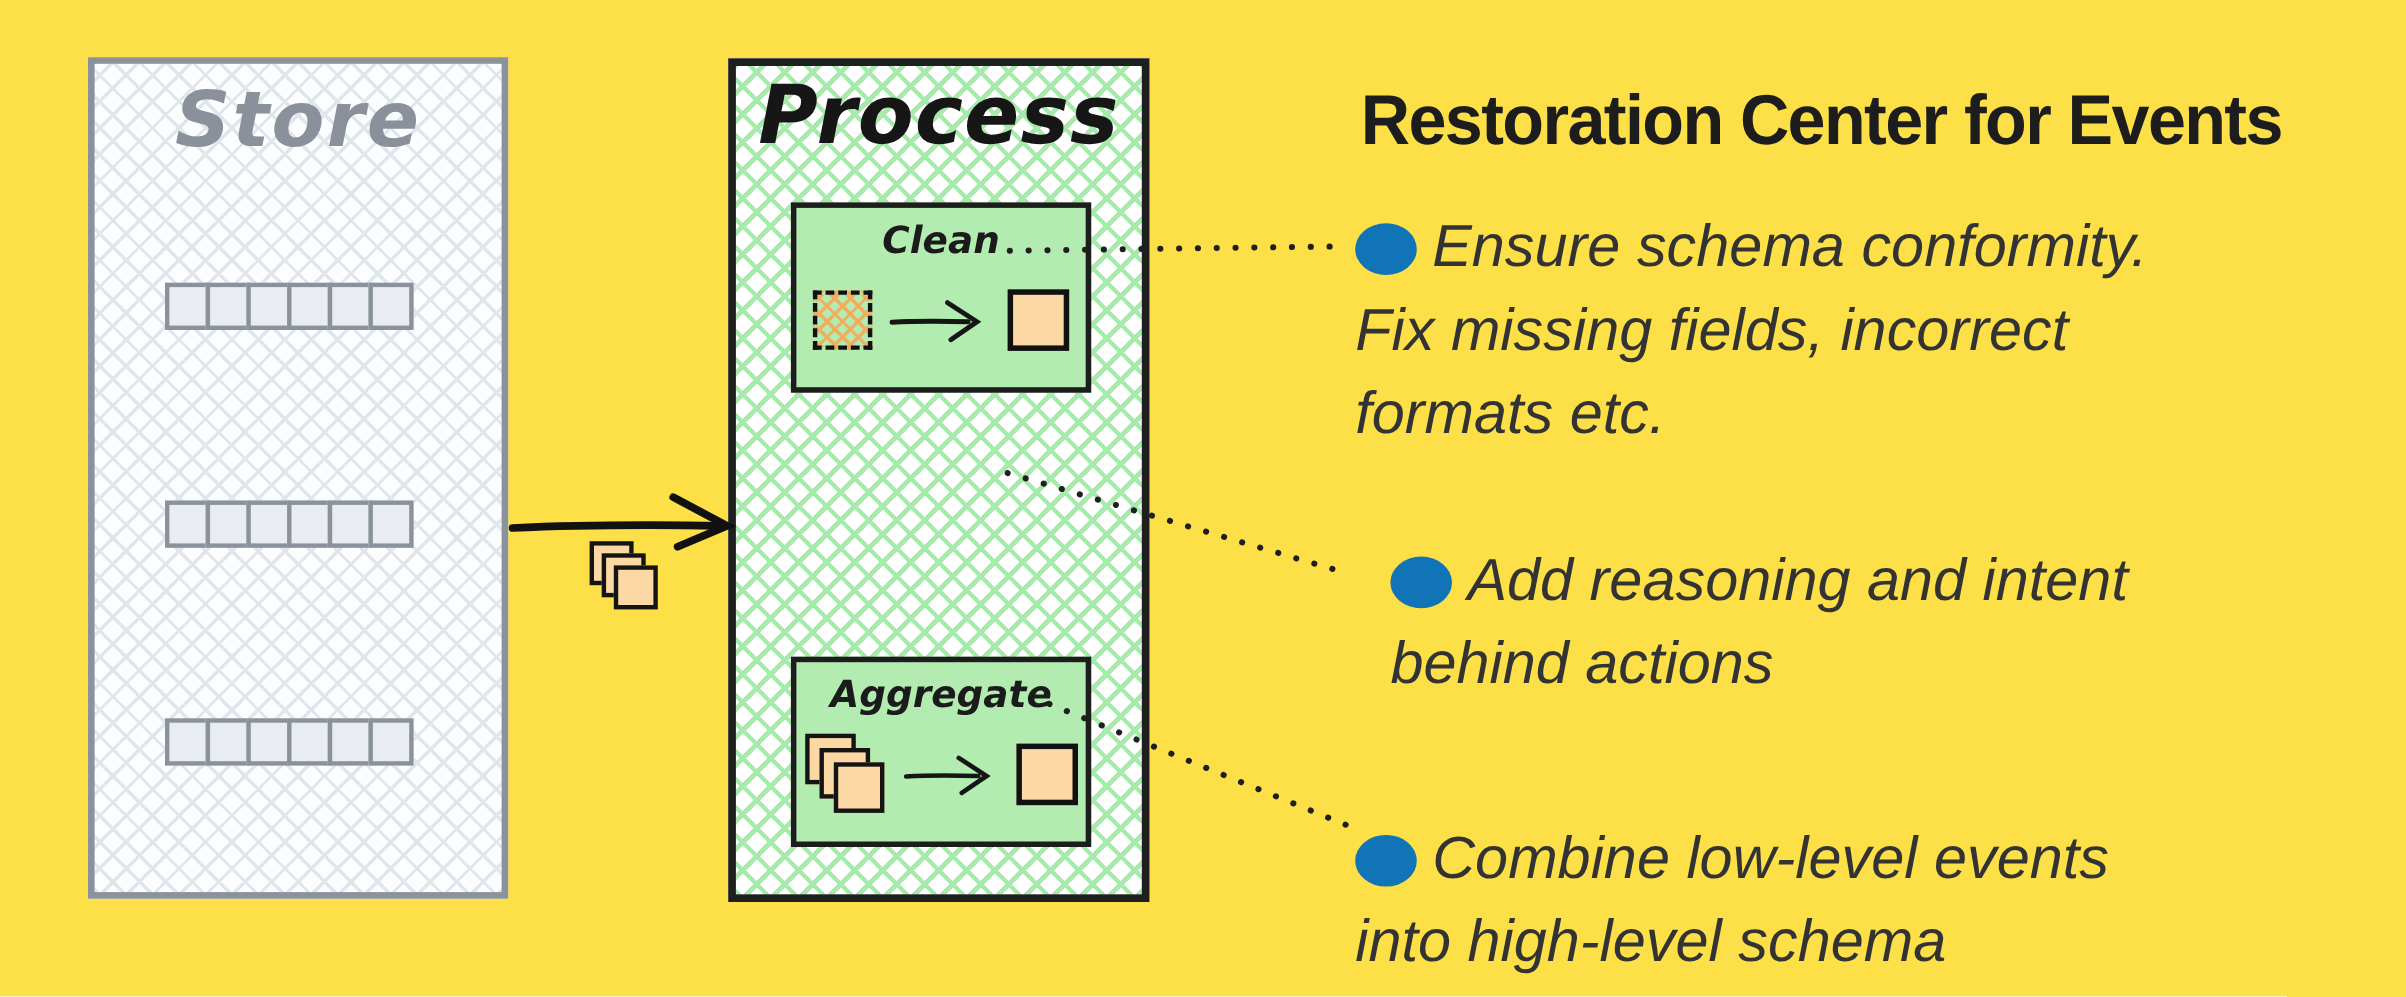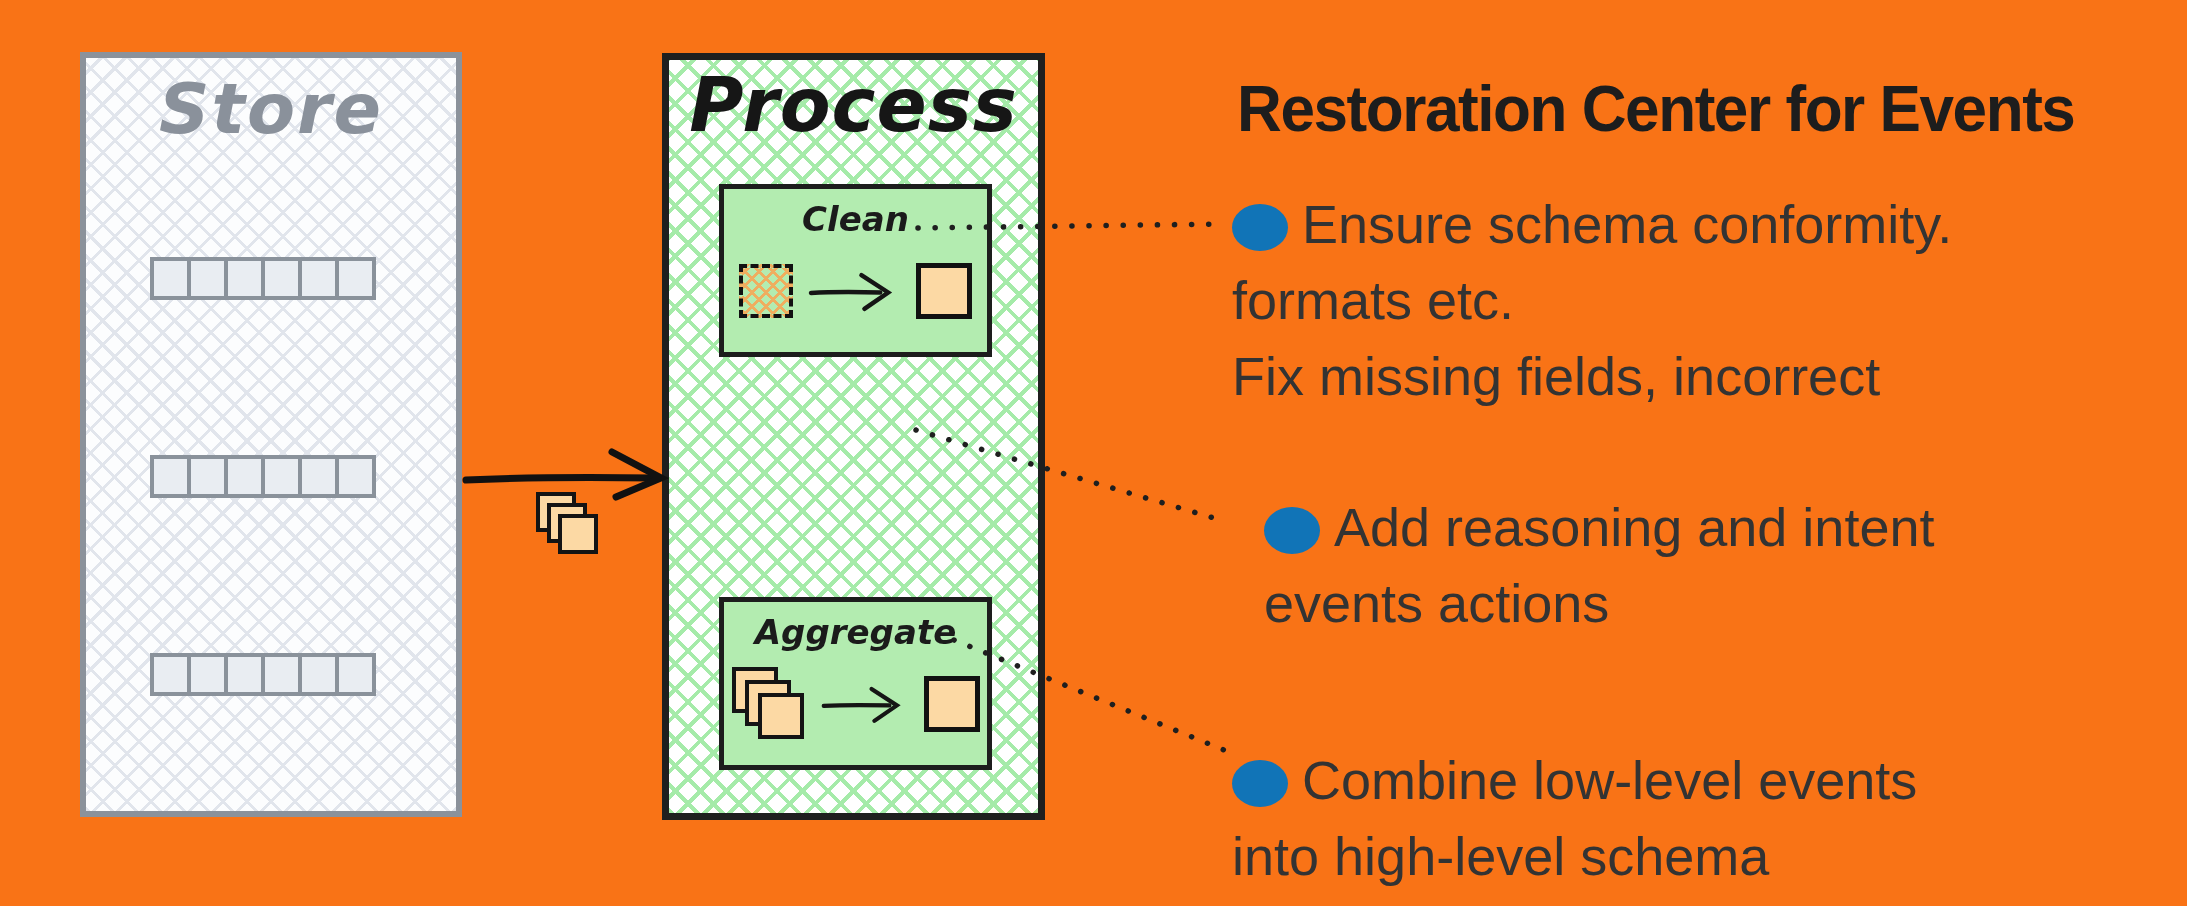--- a/index.html
+++ b/index.html
@@ -1,21 +1,21 @@
 <!DOCTYPE html>
 <html><head>
 <meta charset="utf-8">
 <style>
   * { box-sizing: border-box; margin: 0; padding: 0; }
   html, body { background: #ffffff; }
   #canvas {
     position: relative;
     width: 2187px;
     height: 906px;
-    background: #f97316;
+    background: #fde047;
     overflow: hidden;
     font-family: "Liberation Sans", sans-serif;
   }
 
   
   .store-box {
     position: absolute;
     left: 80px; top: 52px;
     width: 382px; height: 765px;
     border: 6px solid #8b929b;
@@ -172,20 +172,21 @@
     transform-origin: left center;
   }
   .note-item {
     position: absolute;
     left: 1232px;
     font-family: "Liberation Sans", sans-serif;
     font-size: 54px;
     line-height: 76px;
     color: #333333;
     white-space: nowrap;
+    font-style: italic;
   }
   .note-1 { top: 186px; }
   .note-2 { top: 489px; margin-left: 32px; }
   .note-3 { top: 742px; }
   .bullet {
     display: inline-block;
     width: 56px; height: 47px;
     border-radius: 50%;
     background: #1174b7;
     margin-right: 14px;
@@ -270,27 +271,27 @@
         </svg>
         <div class="sq-orange"></div>
       </div>
     </div>
   </div>
 
   <div class="notes-title">Restoration Center for Events</div>
 
   <div class="note-item note-1">
     <div><span class="bullet"></span><span>Ensure schema conformity.</span></div>
+    <div>Fix missing fields, incorrect</div>
     <div>formats etc.</div>
-    <div>Fix missing fields, incorrect</div>
   </div>
 
   <div class="note-item note-2">
     <div><span class="bullet"></span><span>Add reasoning and intent</span></div>
-    <div>events actions</div>
+    <div>behind actions</div>
   </div>
 
   <div class="note-item note-3">
     <div><span class="bullet"></span><span>Combine low-level events</span></div>
     <div>into high-level schema</div>
   </div>
 
   <svg class="overlay" viewBox="0 0 2187 906">
 
     <g>

